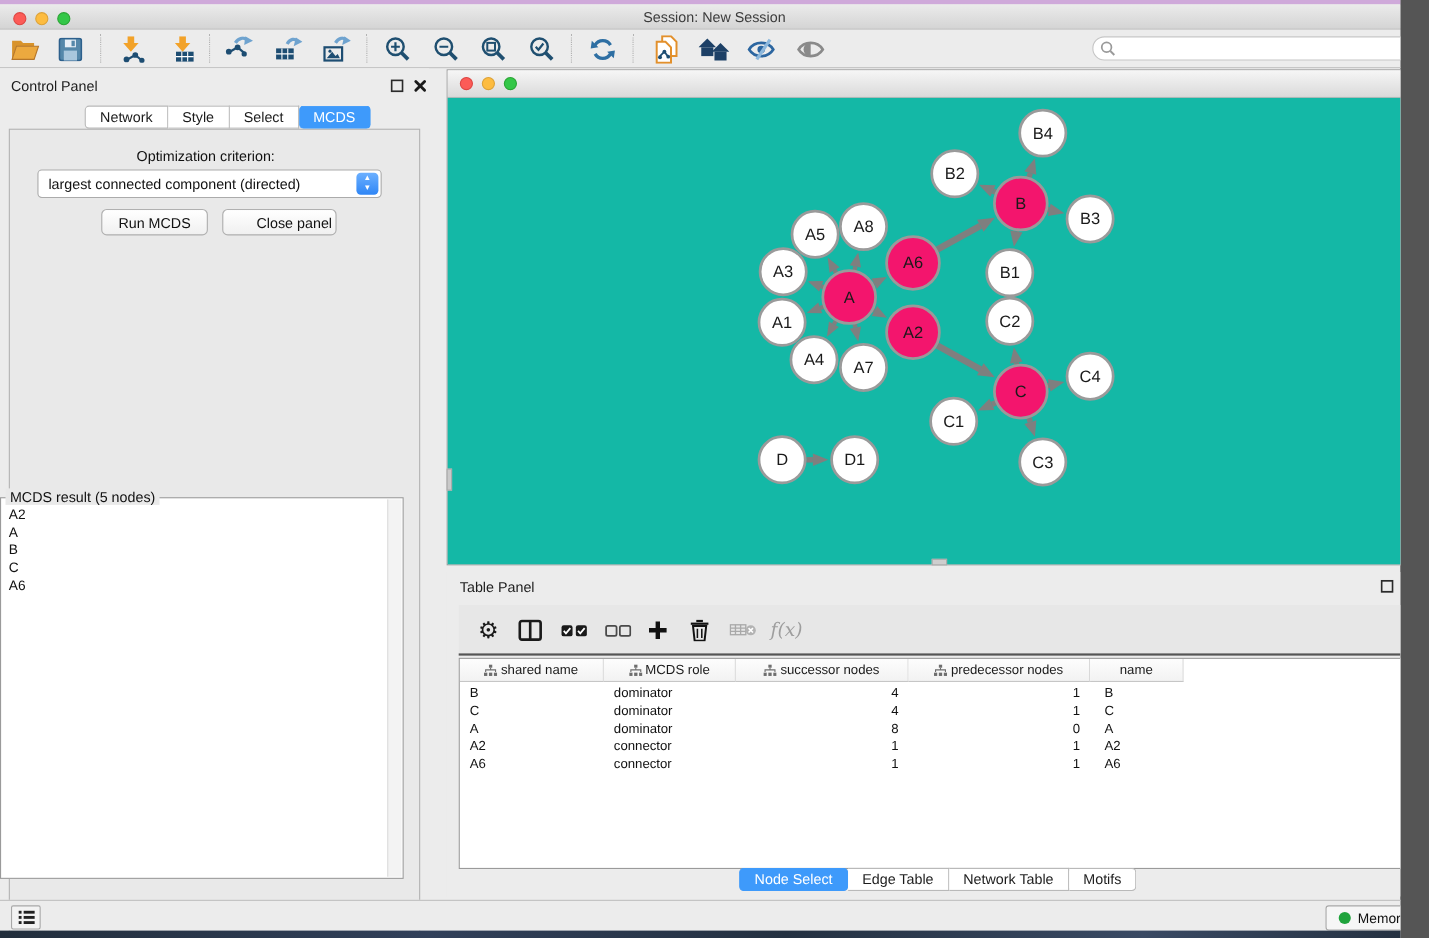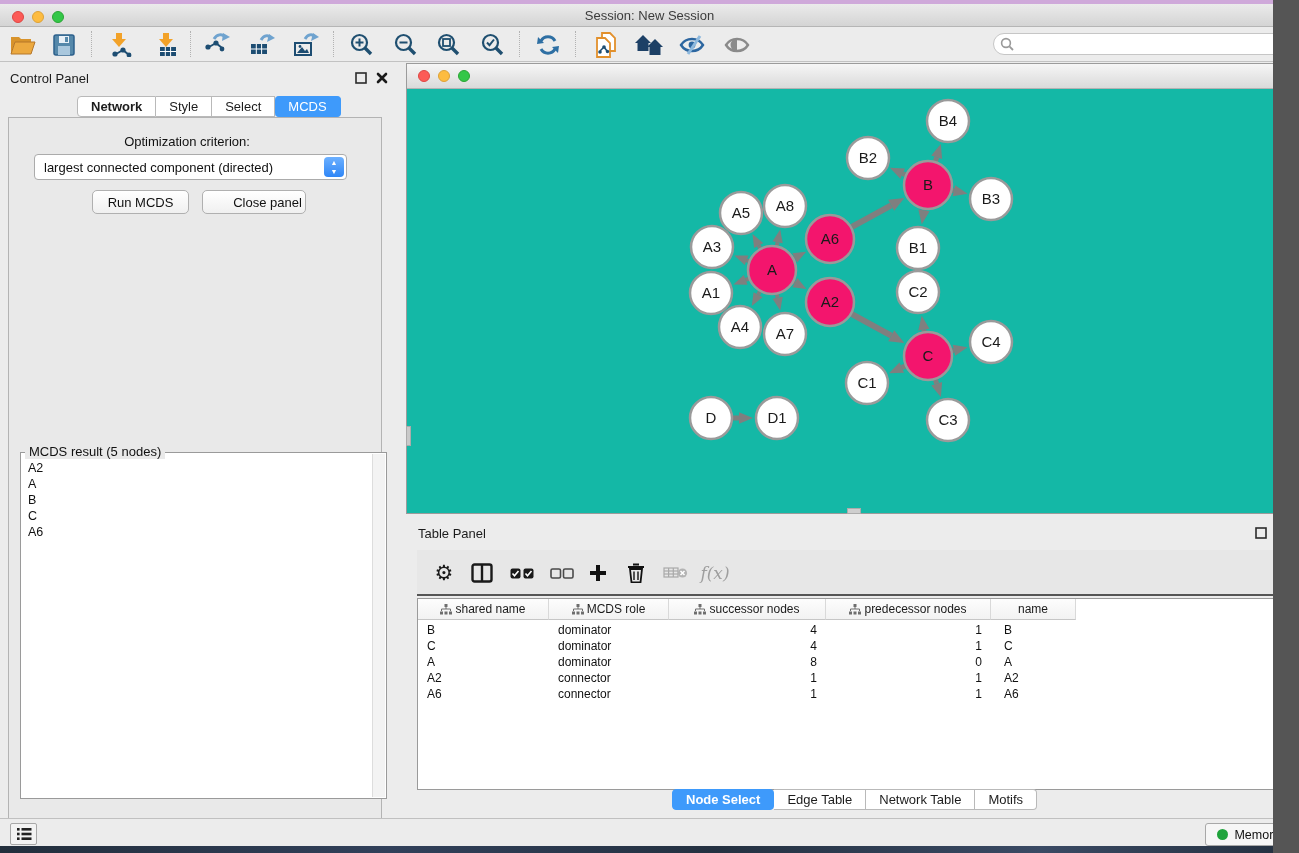--- a/index.html
+++ b/index.html
@@ -30,36 +30,36 @@
   .searchbox input { border:none; outline:none; flex:1; height:18px; font-size:12px;
                      background:transparent; font-family:"Liberation Sans",sans-serif; }
 
   
   #control-panel { position:absolute; left:0; top:62px; width:390px; height:751px; background:#ececec; }
   .panel-title { position:absolute; left:10px; top:9px; font-size:13px; color:#1c1c1c; }
   .panel-btns { position:absolute; top:10px; display:flex; gap:9px; }
   .tabstrip { position:absolute; display:flex; }
   .cptab, .ttab { height:21px; padding:0 13px; display:flex; align-items:center; justify-content:center;
           background:#fff; border:1px solid #b9b9b9; border-left:none; font-size:13px; color:#1c1c1c; }
-  .cptab:first-child, .ttab:first-child { border-left:1px solid #b9b9b9; border-radius:4px 0 0 4px;font-weight:bold; }
+  .cptab:first-child, .ttab:first-child { border-left:1px solid #b9b9b9; border-radius:4px 0 0 4px; }
   .cptab:last-child, .ttab:last-child { border-radius:0 4px 4px 0; }
   .cptab.active, .ttab.active { background:#3e9afb; border-color:#3e9afb; color:#fff; border-radius:4px; }
   #cp-content { position:absolute; left:8px; top:55px; width:374px; height:752px;
                 background:#e9e9e9; border:1px solid #b3b3b3; }
   .opt-label { position:absolute; left:0; width:374px; top:72px; text-align:center; font-size:13px; color:#111; }
   .cp-select { position:absolute; left:34px; top:92px; width:313px; height:26px; background:#fff;
                border:1px solid #ababab; border-radius:4px; font-size:13px; color:#111;
                display:flex; align-items:center; padding-left:9px; }
   .cp-select .stepper { position:absolute; right:2px; top:2px; width:20px; height:20px; border-radius:4px;
                background:linear-gradient(#6cb0ff,#2f86f6); color:#fff; font-size:7px; line-height:9px;
                display:flex; flex-direction:column; align-items:center; justify-content:center; }
   .btn { position:absolute; height:24px; background:linear-gradient(#ffffff,#f0f0f0);
          border:1px solid #b0b0b0; border-radius:5px; font-size:13px; color:#111;
          display:flex; align-items:center; justify-content:center; }
-  #mcds-fieldset { position:absolute; left:20px; top:390px; width:367px; height:347px;
+  #mcds-fieldset { position:absolute; left:0; top:390px; width:367px; height:347px;
                    background:#fff; border:1px solid #9a9a9a; }
   #mcds-legend { position:absolute; left:4px; top:-9px; background:#e9e9e9; padding:0 4px;
                  font-size:13px; color:#111; }
   #mcds-list { position:absolute; left:2px; top:7px; right:15px; bottom:2px; font-size:12.5px;
                color:#111; line-height:16px; padding-left:5px; overflow:hidden; }
   .vscroll { position:absolute; top:1px; right:1px; bottom:1px; width:13px;
              background:#f3f3f3; border-left:1px solid #dddddd; }
 
   
   #net-window { position:absolute; left:406px; top:63px; width:893px; height:451px;

